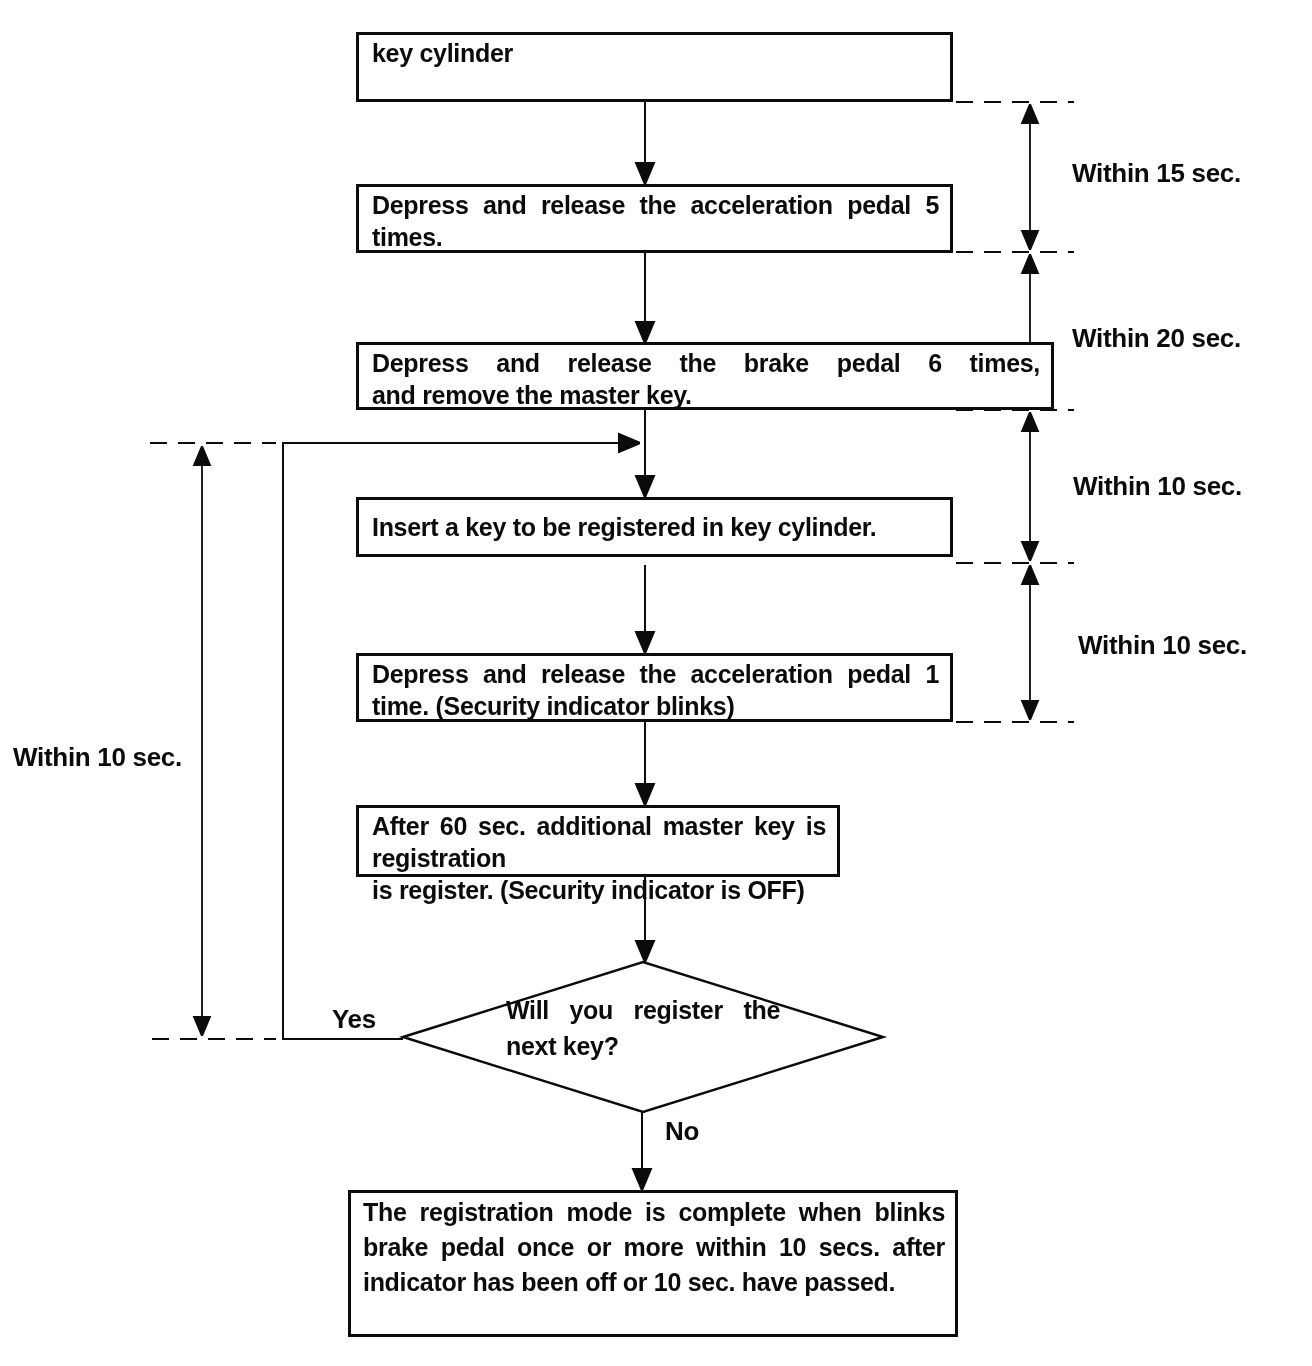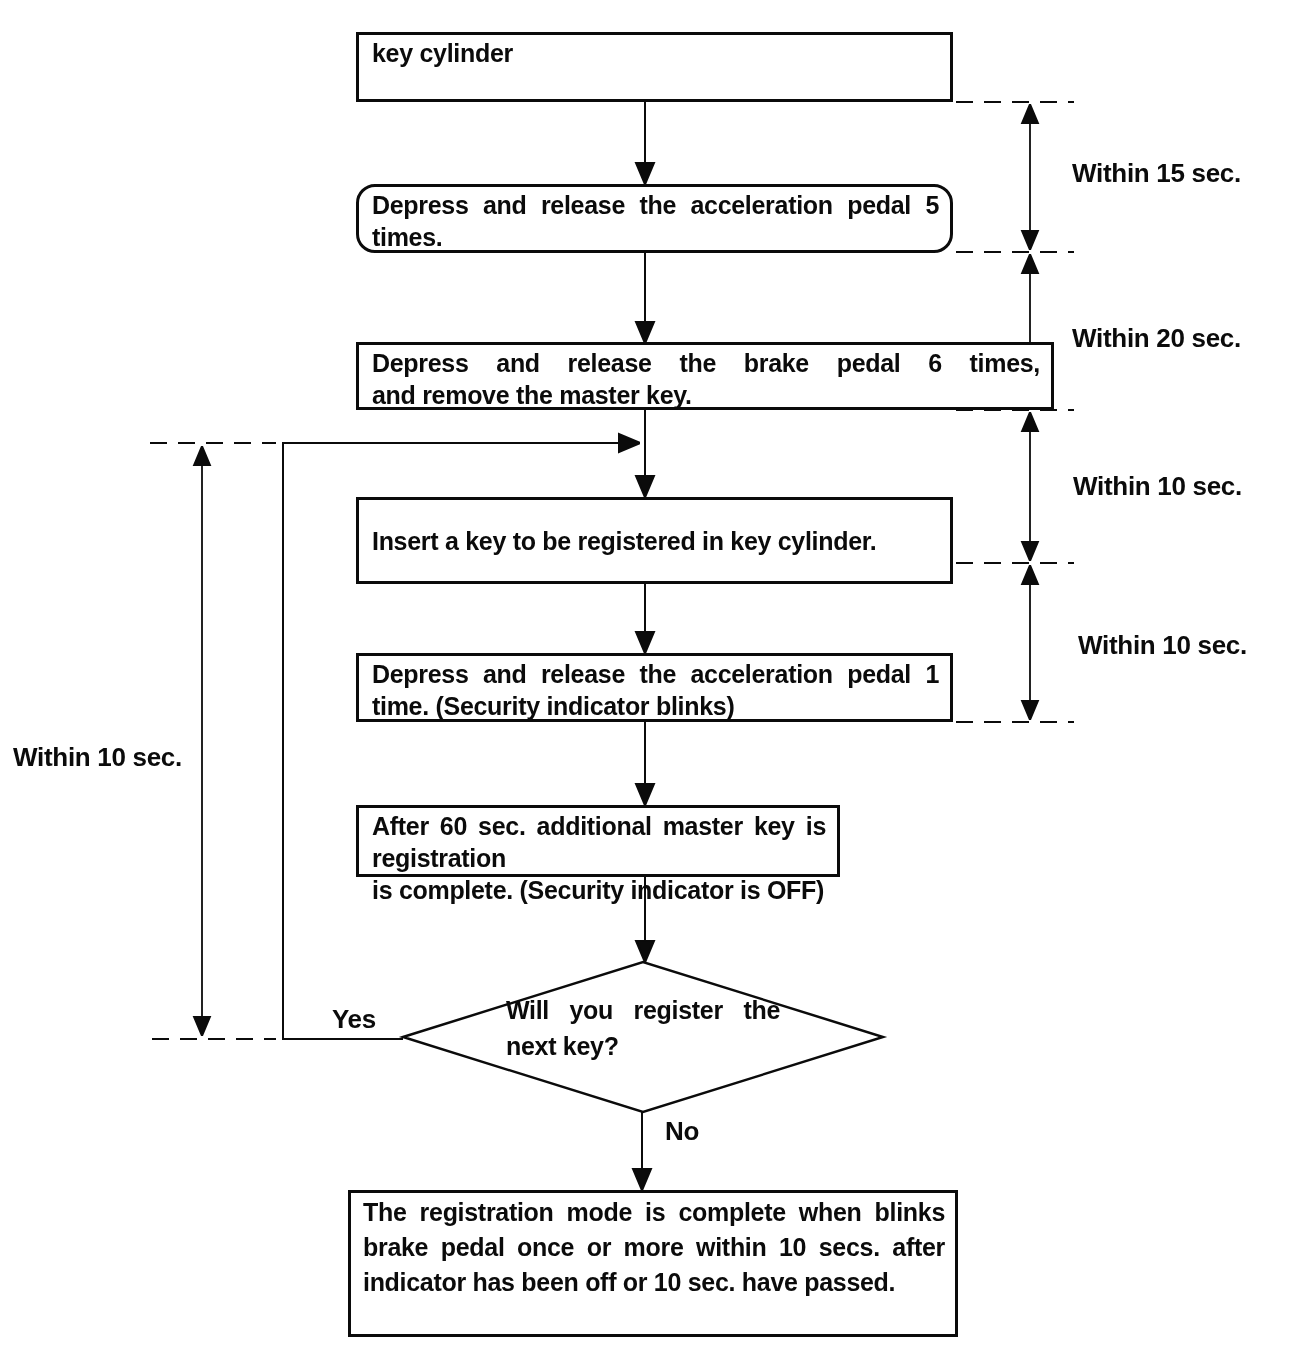--- a/index.html
+++ b/index.html
@@ -28,23 +28,23 @@
     padding: 2px 11px 0 13px;
     font-size: 25px;
     line-height: 32px;
     font-weight: bold;
     letter-spacing: -0.3px;
   }
   .tline { display: block; }
   .full { text-align: justify; text-align-last: justify; }
 
   .b1 { left: 356px; top: 32px;   width: 597px; height: 70px; }
-  .b2 { left: 356px; top: 184px;  width: 597px; height: 69px; border-radius: 19px; }
+  .b2 { left: 356px; top: 184px;  width: 597px; height: 69px; }
   .b3 { left: 356px; top: 342px;  width: 698px; height: 68px; }
-  .b4 { left: 356px; top: 497px;  width: 597px; height: 87px; display: flex; align-items: center; padding-top: 0; }
+  .b4 { left: 356px; top: 497px;  width: 597px; height: 60px; display: flex; align-items: center; padding-top: 0; }
   .b5 { left: 356px; top: 653px;  width: 597px; height: 69px; }
   .b6 { left: 356px; top: 805px;  width: 484px; height: 72px; }
   .b7 { left: 348px; top: 1190px; width: 610px; height: 147px; line-height: 35px; padding: 2px 10px 0 12px; }
 
   .lbl {
     position: absolute;
     font-size: 26px;
     font-weight: bold;
     letter-spacing: -0.3px;
     white-space: nowrap;
@@ -127,21 +127,21 @@
     <span class="tline">Insert a key to be registered in key cylinder.</span>
   </div>
 
   <div class="fbox b5">
     <span class="tline full">Depress and release the acceleration pedal 1</span>
     <span class="tline">time. (Security indicator blinks)</span>
   </div>
 
   <div class="fbox b6">
     <span class="tline full">After 60 sec. additional master key is registration</span>
-    <span class="tline">is complete. (Security indicator is OFF)</span>
+    <span class="tline">is register. (Security indicator is OFF)</span>
   </div>
 
   <div class="fbox b7">
     <span class="tline full">The registration mode is complete when blinks</span>
     <span class="tline full">brake pedal once or more within 10 secs. after</span>
     <span class="tline">indicator has been off or 10 sec. have passed.</span>
   </div>
 
   <div class="dtext">
     <span class="tline full">Will you register the</span>

